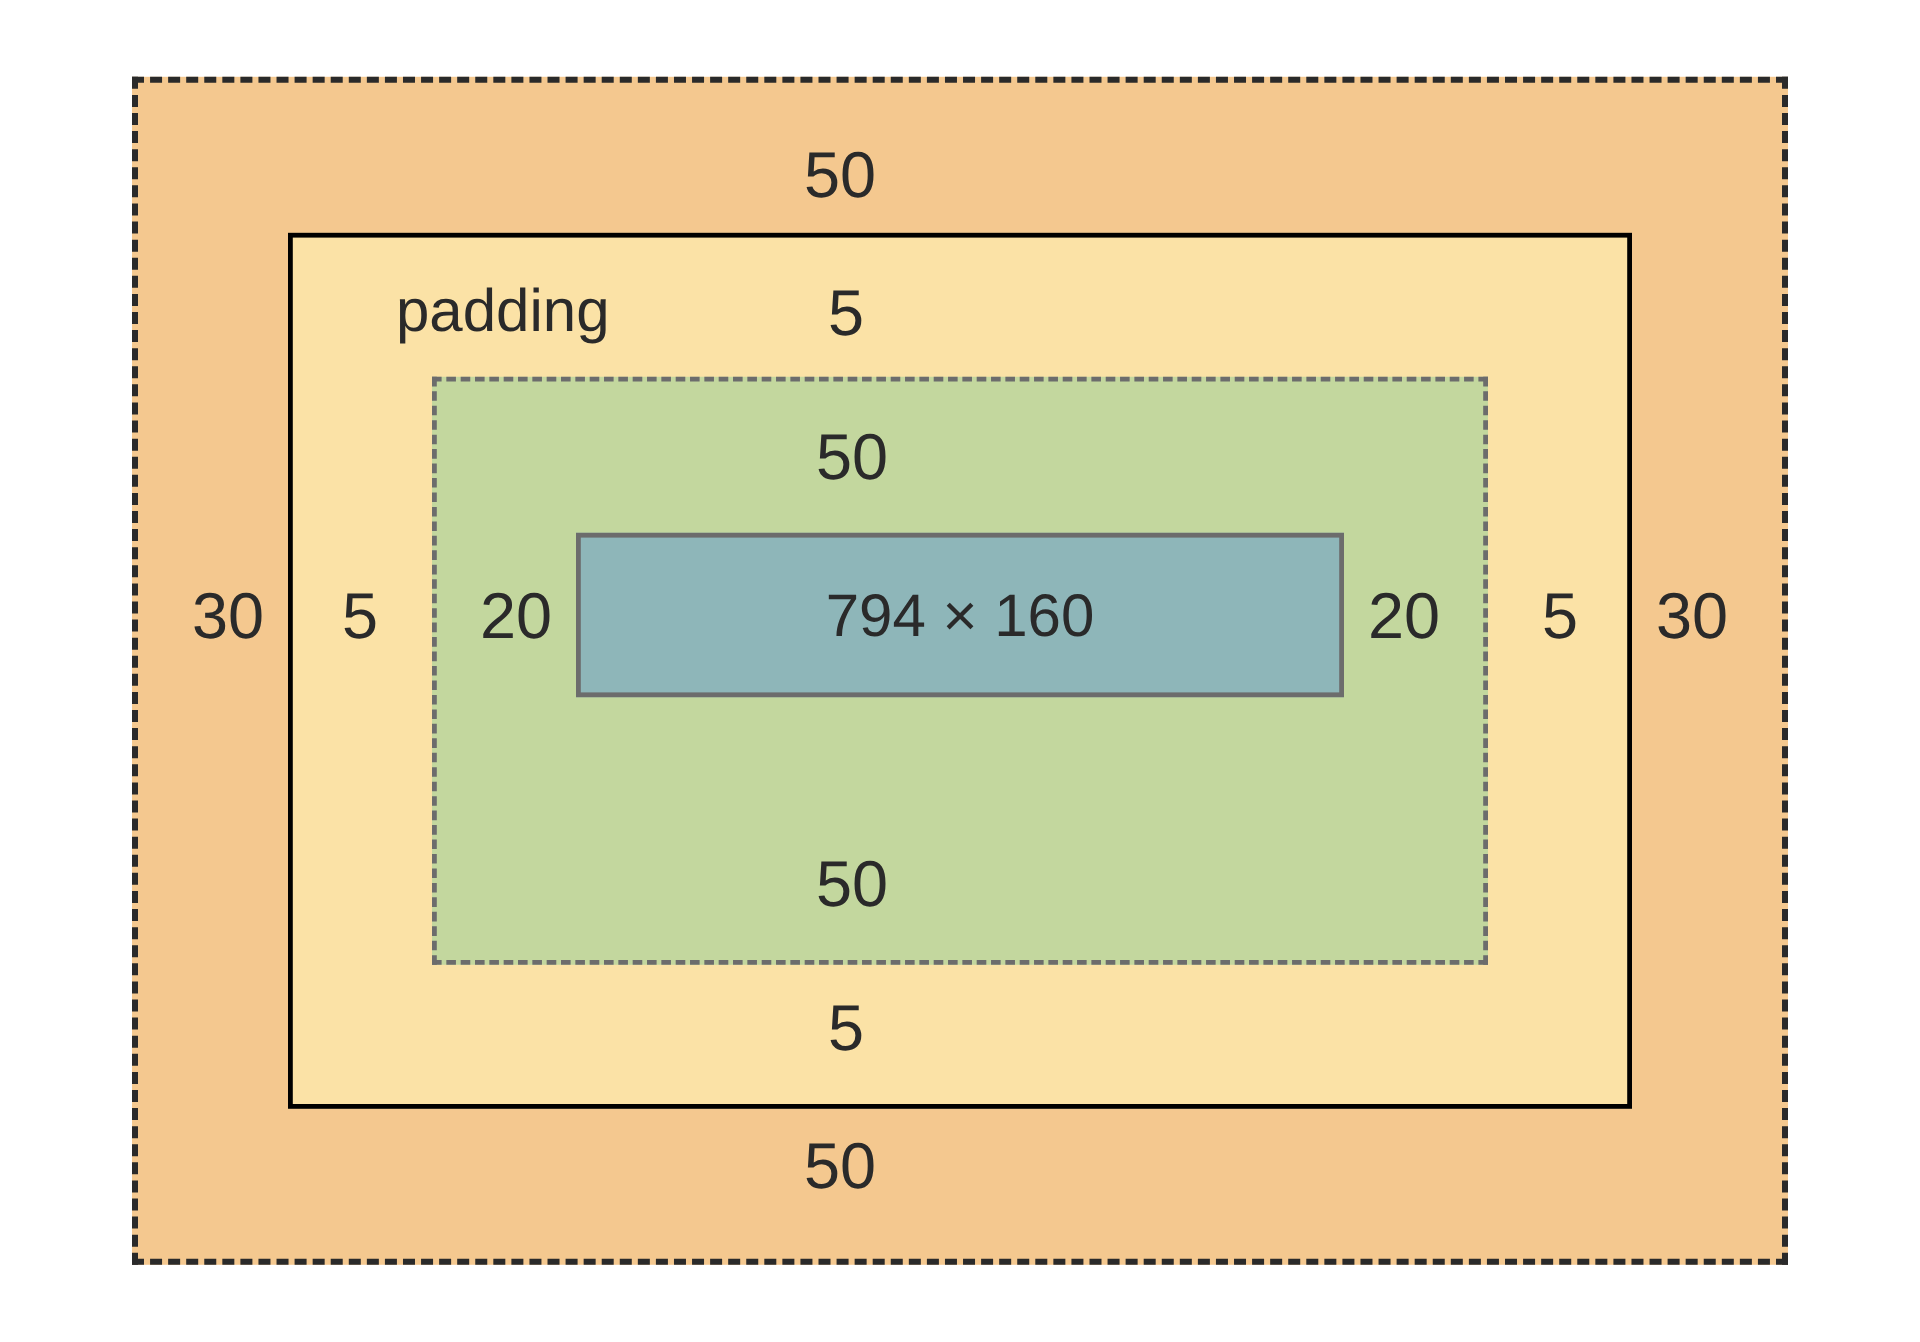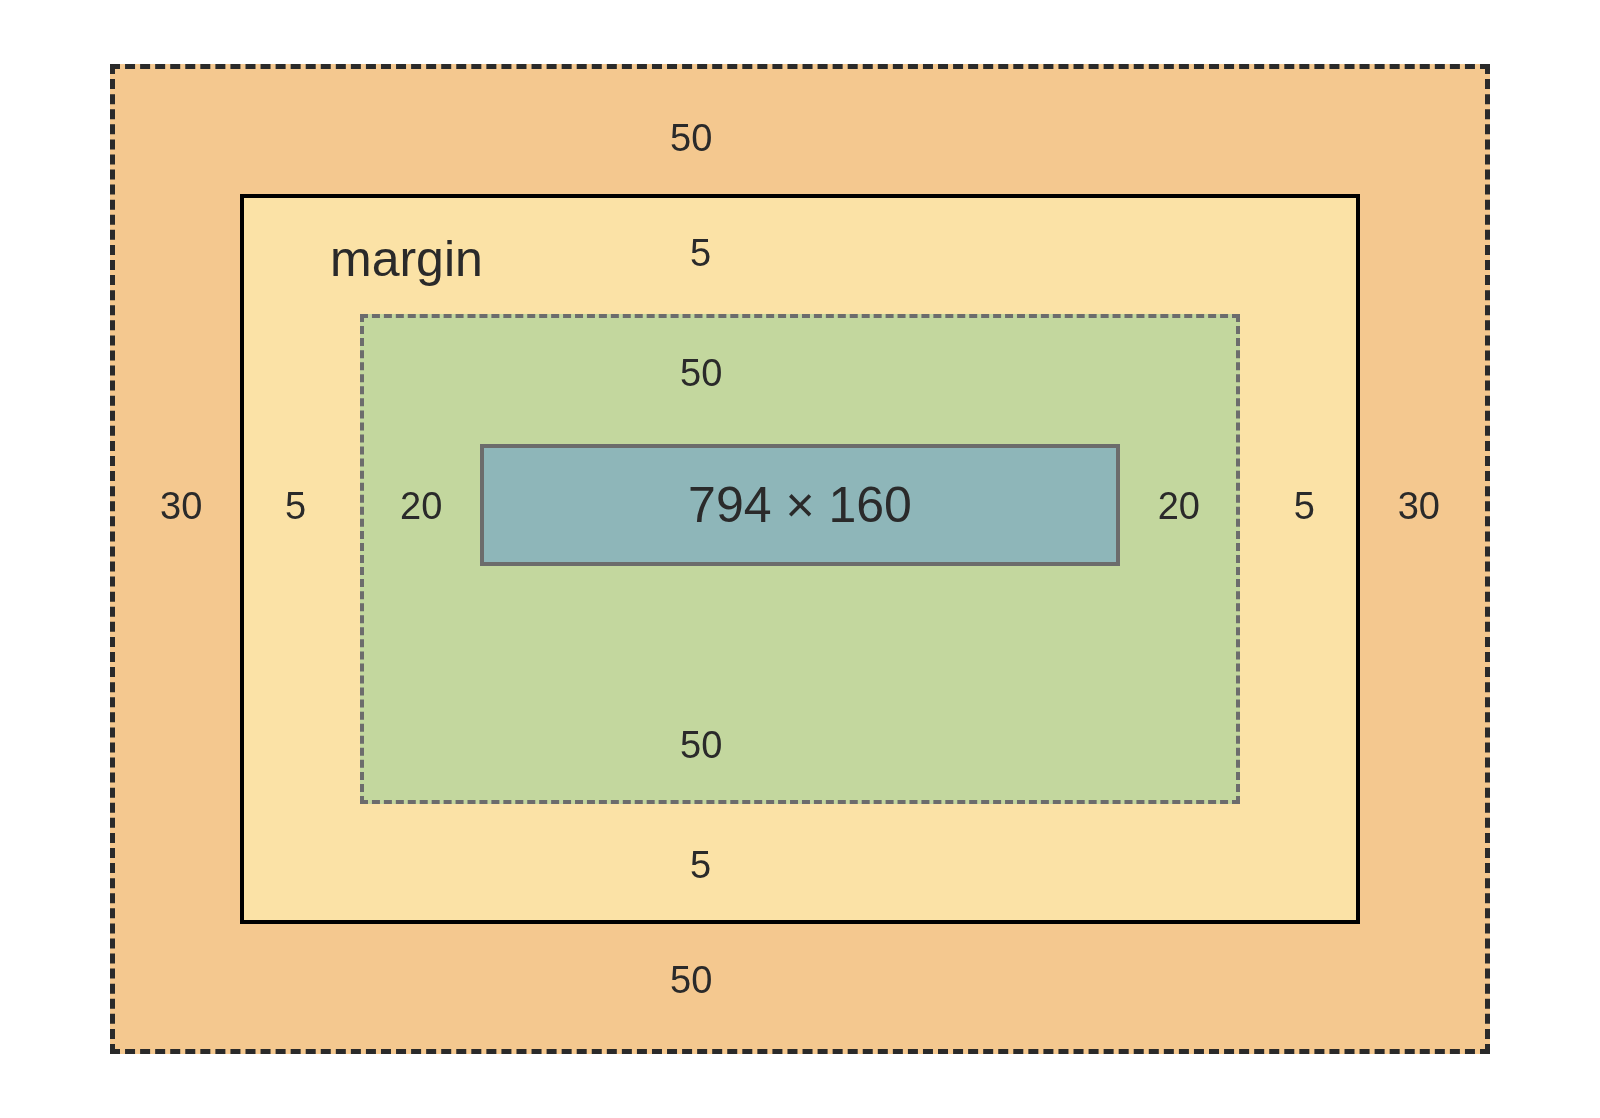--- a/index.html
+++ b/index.html
@@ -47,36 +47,36 @@
       right: 250px;
       background: #c3d79e;
       border: 4px dashed #6c6c6c;
     }
     
     .content-box {
       position: absolute;
       top: 380px;
       left: 370px;
       right: 370px;
-      height: 122px;
+      height: 137px;
       background: #8eb6b9;
       border: 4px solid #6c6c6c;
       display: flex;
       align-items: center;
       justify-content: center;
     }
     .label {
       position: absolute;
       font-size: 50px;
       color: #2a2a2a;
       line-height: 1;
     }
     .value {
       position: absolute;
-      font-size: 38px;
+      font-size: 54px;
       color: #2a2a2a;
       line-height: 1;
     }
     .content-size {
       font-size: 50px;
       color: #2a2a2a;
     }
   </style>
 </head>
 <body>
@@ -91,21 +91,21 @@
 
   <div class="content-box">
     <span class="content-size">794 × 160</span>
   </div>
 
   <span class="value" style="top:55px; left:560px;">50</span>
   <span class="value" style="top:423px; left:50px;">30</span>
   <span class="value" style="top:423px; right:50px;">30</span>
   <span class="value" style="bottom:55px; left:560px;">50</span>
 
-  <span class="label" style="top:170px; left:220px;">margin</span>
+  <span class="label" style="top:170px; left:220px;">padding</span>
   <span class="value" style="top:170px; left:580px;">5</span>
   <span class="value" style="top:423px; left:175px;">5</span>
   <span class="value" style="top:423px; right:175px;">5</span>
   <span class="value" style="bottom:170px; left:580px;">5</span>
 
   <span class="value" style="top:290px; left:570px;">50</span>
   <span class="value" style="top:423px; left:290px;">20</span>
   <span class="value" style="top:423px; right:290px;">20</span>
   <span class="value" style="bottom:290px; left:570px;">50</span>
 

